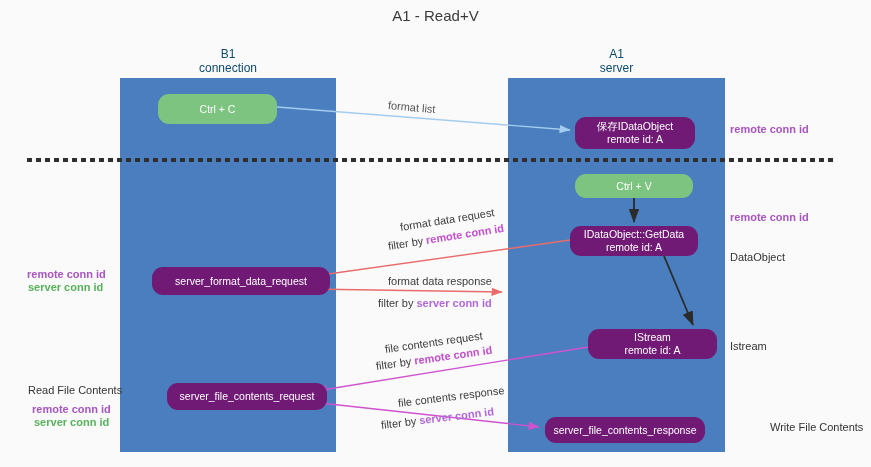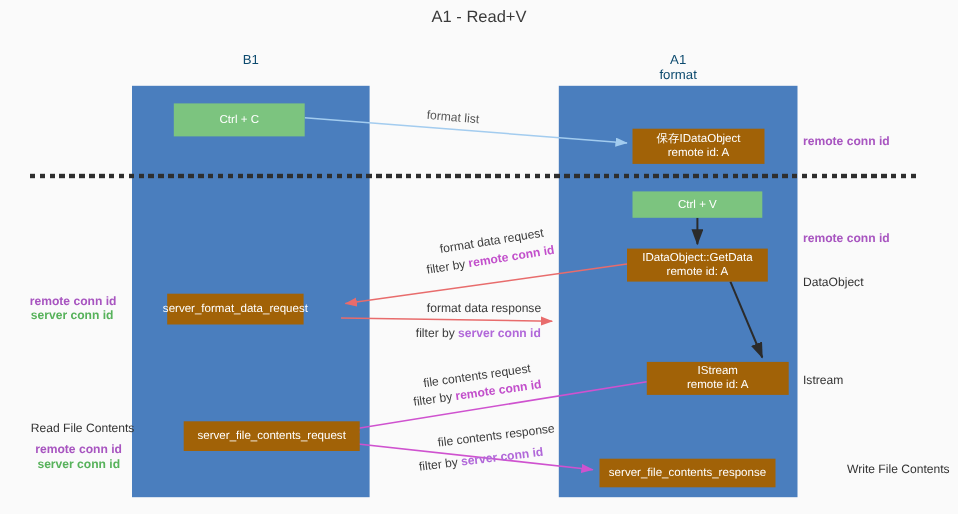--- a/index.html
+++ b/index.html
@@ -14,29 +14,29 @@
   .colheader.right{left:508px;top:47px;width:217px;}
 
   .column{position:absolute;top:78px;height:374px;background:#4a7ebe;}
   .column.left{left:120px;width:216px;}
   .column.right{left:508px;width:217px;}
 
   .dashline{position:absolute;left:27px;top:158px;width:809px;height:4px;
             background:repeating-linear-gradient(90deg,#2e2e2e 0 5px,transparent 5px 9px);}
 
   .box{position:absolute;display:flex;flex-direction:column;justify-content:center;
-       align-items:center;color:#fff;font-size:10.5px;line-height:13px;text-align:right;}
+       align-items:center;color:#fff;font-size:10.5px;line-height:13px;text-align:right;border-radius:11px;}
   .box.green{background:#7cc47f;}
-  .box.orange{background:#a16207;}
+  .box.orange{background:#701a75;}
 
   .b-ctrlc{left:158px;top:94px;width:119px;height:30px;}
   .b-save{left:575px;top:117px;width:120px;height:32px;}
   .b-ctrlv{left:575px;top:174px;width:118px;height:24px;}
   .b-getdata{left:570px;top:226px;width:128px;height:30px;}
-  .b-freq{left:152px;top:267px;width:124px;height:28px;}
+  .b-freq{left:152px;top:267px;width:178px;height:28px;}
   .b-fres{left:508px;top:282px;width:157px;height:26px;}
   .b-istream{left:588px;top:329px;width:129px;height:30px;}
   .b-fcreq{left:150px;top:383px;width:160px;height:27px;margin-left:17px;}
   .b-fcres{left:545px;top:417px;width:160px;height:26px;}
 
   .slabel{position:absolute;font-size:11px;line-height:12px;white-space:nowrap;color:#333;}
   .slabel.purple{color:#a855c0;font-weight:bold;}
   .slabel.greenc{color:#57b25b;font-weight:bold;}
 
   .alabel{position:absolute;font-size:11px;color:#3c3c3c;white-space:nowrap;transform-origin:left center;}
@@ -50,24 +50,25 @@
 <body>
 
 <div class="canvas">
 
   <div class="title">
     <div>A1 - Read+V</div>
   </div>
 
   <div class="colheader left">
     <div>B1</div>
+    <div>connection</div>
   </div>
   <div class="colheader right">
     <div>A1</div>
-    <div>format</div>
+    <div>server</div>
   </div>
 
   <div class="column left"></div>
   <div class="column right"></div>
 
   <div class="dashline"></div>
 
   <svg class="arrows">
     <defs>
       <marker id="m-blue" markerWidth="9" markerHeight="8" refX="7.5" refY="3" orient="auto">

